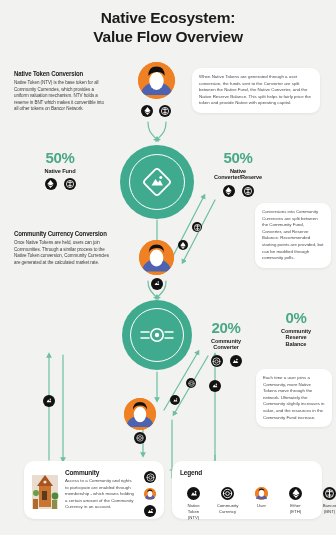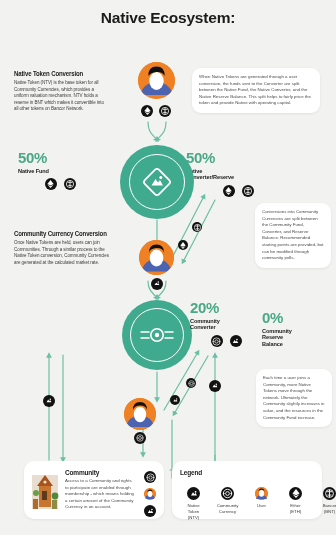--- a/index.html
+++ b/index.html
@@ -55,21 +55,21 @@
     background: #ffffff;
     border-radius: 9px;
     padding: 6px 7px;
     font-size: 4.4px;
     line-height: 1.5;
     color: #4a4a4a;
     box-shadow: 0 1px 3px rgba(0,0,0,.07);
   }
 
   
-  .pct-wrap { position: absolute; text-align: left; }
+  .pct-wrap { position: absolute; text-align: center; }
   .pct {
     font-size: 15px;
     font-weight: bold;
     color: #4aa888;
     line-height: 1;
     letter-spacing: -0.4px;
   }
   .pct-label {
     font-size: 5.6px;
     font-weight: bold;
@@ -146,20 +146,21 @@
   }
   .legend-item .coin { margin: 0 auto; width: 13px; height: 13px; }
 </style>
 </head>
 <body>
 
 <div class="canvas">
 
   <div class="title">
     <div>Native Ecosystem:</div>
+    <div>Value Flow Overview</div>
   </div>
 
   <svg class="flow" viewBox="0 0 336 535">
     <defs>
       <marker id="ah" markerWidth="5" markerHeight="5" refX="2.2" refY="2.4" orient="auto">
         <path d="M0,0 L4.4,2.4 L0,4.8 z" fill="#6cbfa4"></path>
       </marker>
     </defs>
     <g fill="none" stroke="#6cbfa4" stroke-width="1.2" stroke-linecap="round">
 
@@ -310,21 +311,21 @@
   <div class="token-circle" style="left:122px; top:300px; width:70px; height:70px;">
     <div class="ring" style="width:54px; height:54px;">
       <svg width="34" height="20" viewBox="0 0 34 20">
         <circle cx="17" cy="10" r="6.2" fill="none" stroke="#fff" stroke-width="1.6"></circle>
         <circle cx="17" cy="10" r="2.2" fill="#fff"></circle>
         <path d="M1,7 L9,7 M1,13 L9,13 M25,7 L33,7 M25,13 L33,13" stroke="#fff" stroke-width="1.5" stroke-linecap="round"></path>
       </svg>
     </div>
   </div>
 
-  <div class="pct-wrap" style="left:190px; top:300px; width:72px;">
+  <div class="pct-wrap" style="left:190px; top:320px; width:72px;">
     <div class="pct">20%</div>
     <div class="pct-label">
       <div>Community</div>
       <div>Converter</div>
     </div>
     <div class="coin-row">
       <div class="coin">
         <svg width="9" height="9" viewBox="0 0 10 10">
             <circle cx="5" cy="5" r="4" fill="none" stroke="#fff" stroke-width="0.8"></circle>
             <circle cx="5" cy="5" r="1.8" fill="none" stroke="#fff" stroke-width="0.8"></circle>

